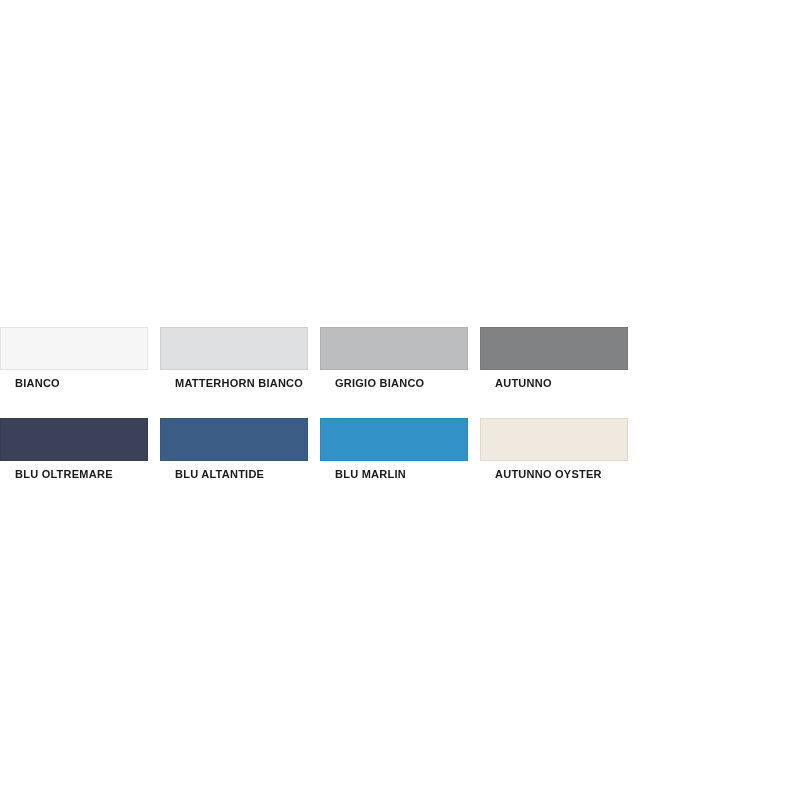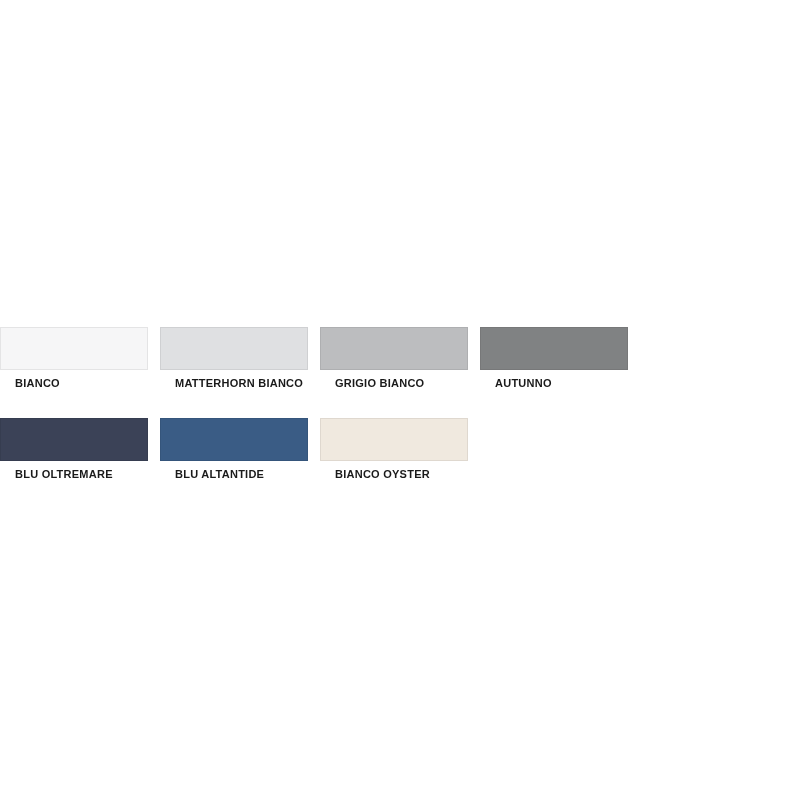--- a/index.html
+++ b/index.html
@@ -90,24 +90,28 @@
     <div class="swatch-cell">
       <span class="swatch-chip" style="background:#3b4257"></span>
       <span class="swatch-label" style="color: rgb(26, 26, 26);">BLU OLTREMARE</span>
     </div>
 
     <div class="swatch-cell">
       <span class="swatch-chip" style="background:#3a5c85"></span>
       <span class="swatch-label" style="color: rgb(26, 26, 26);">BLU ALTANTIDE</span>
     </div>
 
+    <div class="swatch-cell">
+      <span class="swatch-chip" style="background:#3291c5"></span>
+      <span class="swatch-label" style="color: rgb(26, 26, 26);">BLU MARLIN</span>
+    </div>
 
     <div class="swatch-cell">
       <span class="swatch-chip" style="background:#f0e9df"></span>
-      <span class="swatch-label" style="color: rgb(26, 26, 26);">BIANCO OYSTER</span>
+      <span class="swatch-label" style="color: rgb(26, 26, 26);">AUTUNNO OYSTER</span>
     </div>
 
     <div class="swatch-cell empty">
       
       
     </div>
 
   </div>
 
 </div>

